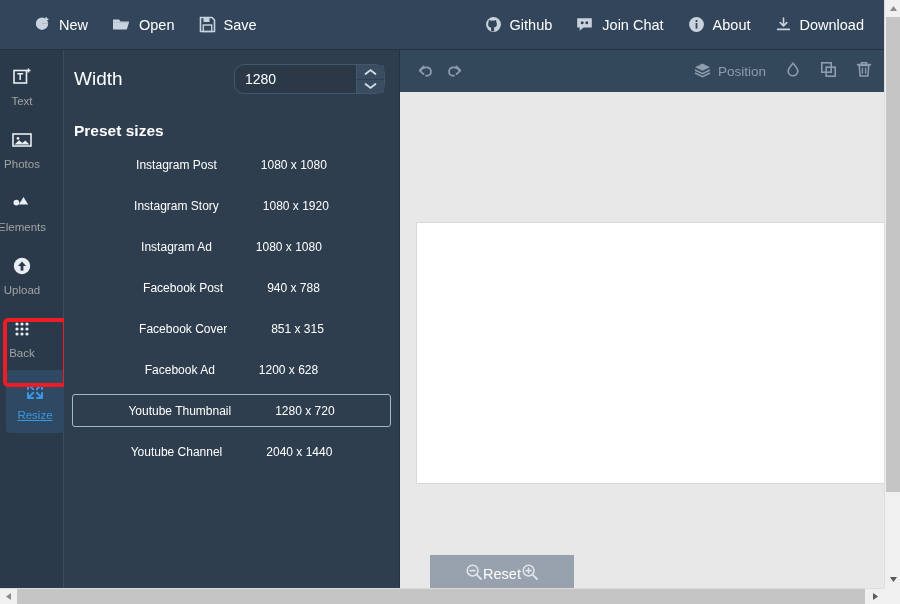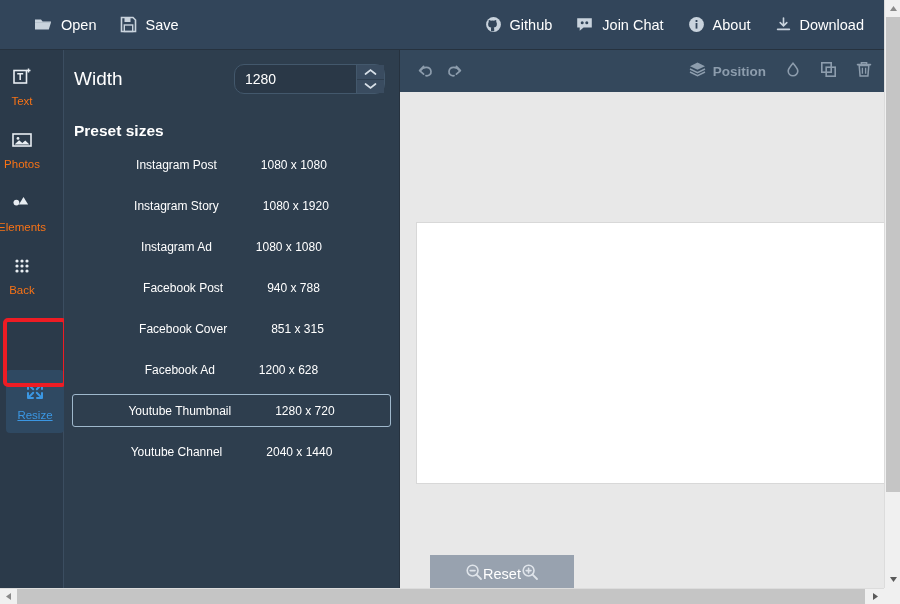--- a/index.html
+++ b/index.html
@@ -38,21 +38,21 @@
     position: absolute; left: 0; top: 50px;
     width: 64px; height: 538px;
     background: #2b3a4a;
     border-right: 1px solid #3b4d60;
   }
   .rail-item {
     width: 44px; height: 63px;
     display: flex; flex-direction: column;
     align-items: center; justify-content: center;
     gap: 5px; cursor: pointer;
-    color: #f97316;
+    color: #a3a3a3;
   }
   .rail-item .label { font-size: 11.5px; line-height: 1; }
   .rail-item.active { color: #3b97e3; background: #2f4962; }
   .rail-spacer { height: 6px; }
   #rail-resize-wrap {
     position: absolute; left: 6px; top: 320px;
     width: 58px; height: 63px;
   }
   #resize-highlight {
     position: absolute; left: 3px; top: 318px;
@@ -119,21 +119,21 @@
   }
   #canvas-toolbar {
     position: absolute; left: 0; top: 0;
     width: 484px; height: 42px;
     background: #34485c;
     display: flex; align-items: center;
   }
   .tb-left { display: flex; align-items: center; margin-left: 16px; gap: 10px; }
   .tb-right {
     position: absolute; right: 12px;
-    display: flex; align-items: center; gap: 19px; font-weight: bold;
+    display: flex; align-items: flex-end; gap: 19px;
   }
   .tb-btn {
     display: flex; align-items: center; gap: 7px;
     color: #8d9dad; cursor: pointer;
   }
   .tb-btn .tb-label { font-size: 13.5px; }
   #canvas-white {
     position: absolute; left: 16px; top: 172px;
     width: 480px; height: 262px;
     background: #ffffff;
@@ -190,20 +190,30 @@
   }
 </style>
 </head>
 <body>
 
 <div id="app">
 
   <div id="topbar">
     <div class="menu-group menu-left">
 
+      <div class="menu-item">
+        <span class="ic">
+          <svg width="17" height="17" viewBox="0 0 17 17">
+            <path d="M8 1.5a6.2 6.2 0 1 0 6.2 6.2H8z" fill="#c9d3dd"></path>
+            <path d="M8 1.5v6.2h6.2A6.2 6.2 0 0 0 8 1.5z" fill="#c9d3dd"></path>
+            <path d="M12.3 1.2v4.2M10.2 3.3h4.2" stroke="#c9d3dd" stroke-width="1.5" fill="none"></path>
+          </svg>
+        </span>
+        <span>New</span>
+      </div>
 
       <div class="menu-item">
         <span class="ic">
           <svg width="19" height="17" viewBox="0 0 19 17">
             <path d="M1 3.5h6l1.6 2H17v1.2H1z" fill="#c9d3dd"></path>
             <path d="M1 6.5h16l-2.2 7H1z" fill="#c9d3dd"></path>
           </svg>
         </span>
         <span>Open</span>
       </div>
@@ -293,20 +303,30 @@
     <div class="rail-item">
       <span>
         <svg width="22" height="20" viewBox="0 0 22 20">
           <path d="M12.5 4l4.6 7.6H7.9z" fill="#e8edf2"></path>
           <circle cx="5.4" cy="9.6" r="2.9" fill="#e8edf2"></circle>
         </svg>
       </span>
       <span class="label">Elements</span>
     </div>
 
+    <div class="rail-item">
+      <span>
+        <svg width="20" height="20" viewBox="0 0 20 20">
+          <circle cx="10" cy="10" r="8.2" fill="#e8edf2"></circle>
+          <path d="M10 5.6l4 4.4h-8z" fill="#2b3a4a"></path>
+          <rect x="8.6" y="9.6" width="2.8" height="5" fill="#2b3a4a"></rect>
+        </svg>
+      </span>
+      <span class="label">Upload</span>
+    </div>
 
     <div class="rail-item">
       <span>
         <svg width="20" height="20" viewBox="0 0 20 20">
           <g fill="#e8edf2">
             <circle cx="5" cy="5" r="1.6"></circle>
               <circle cx="10" cy="5" r="1.6"></circle>
               <circle cx="15" cy="5" r="1.6"></circle>
             <circle cx="5" cy="10" r="1.6"></circle>
               <circle cx="10" cy="10" r="1.6"></circle>

